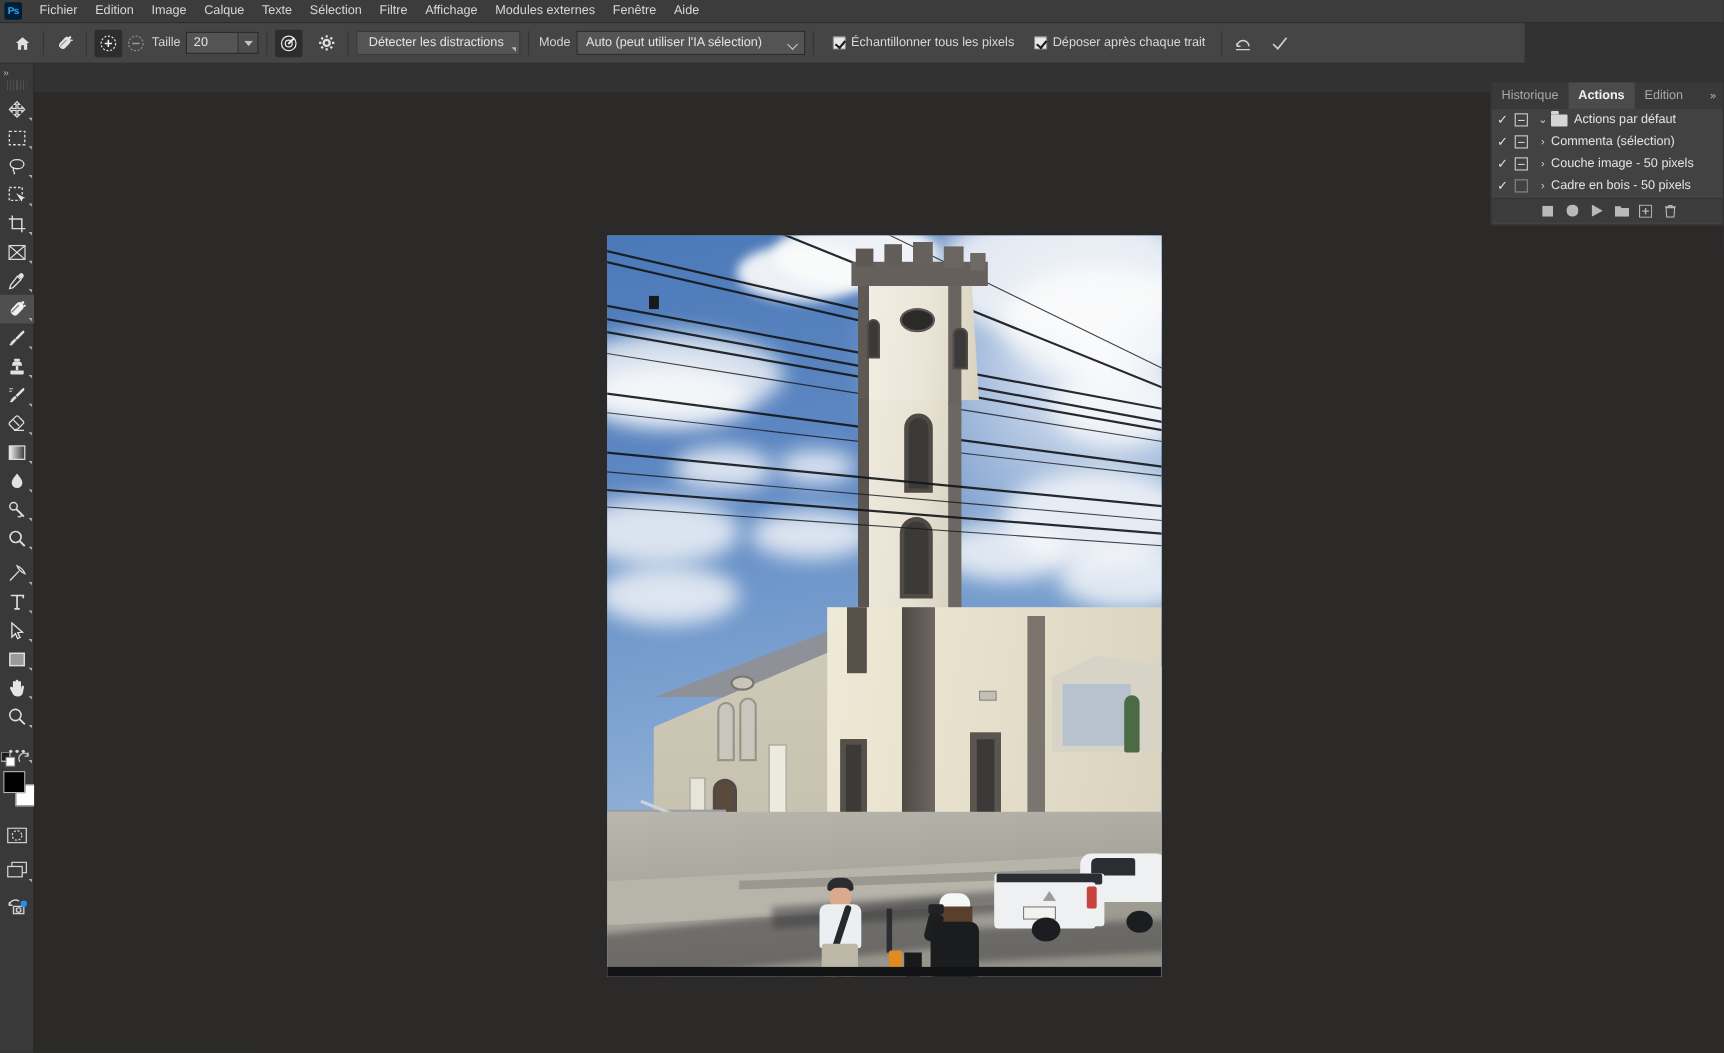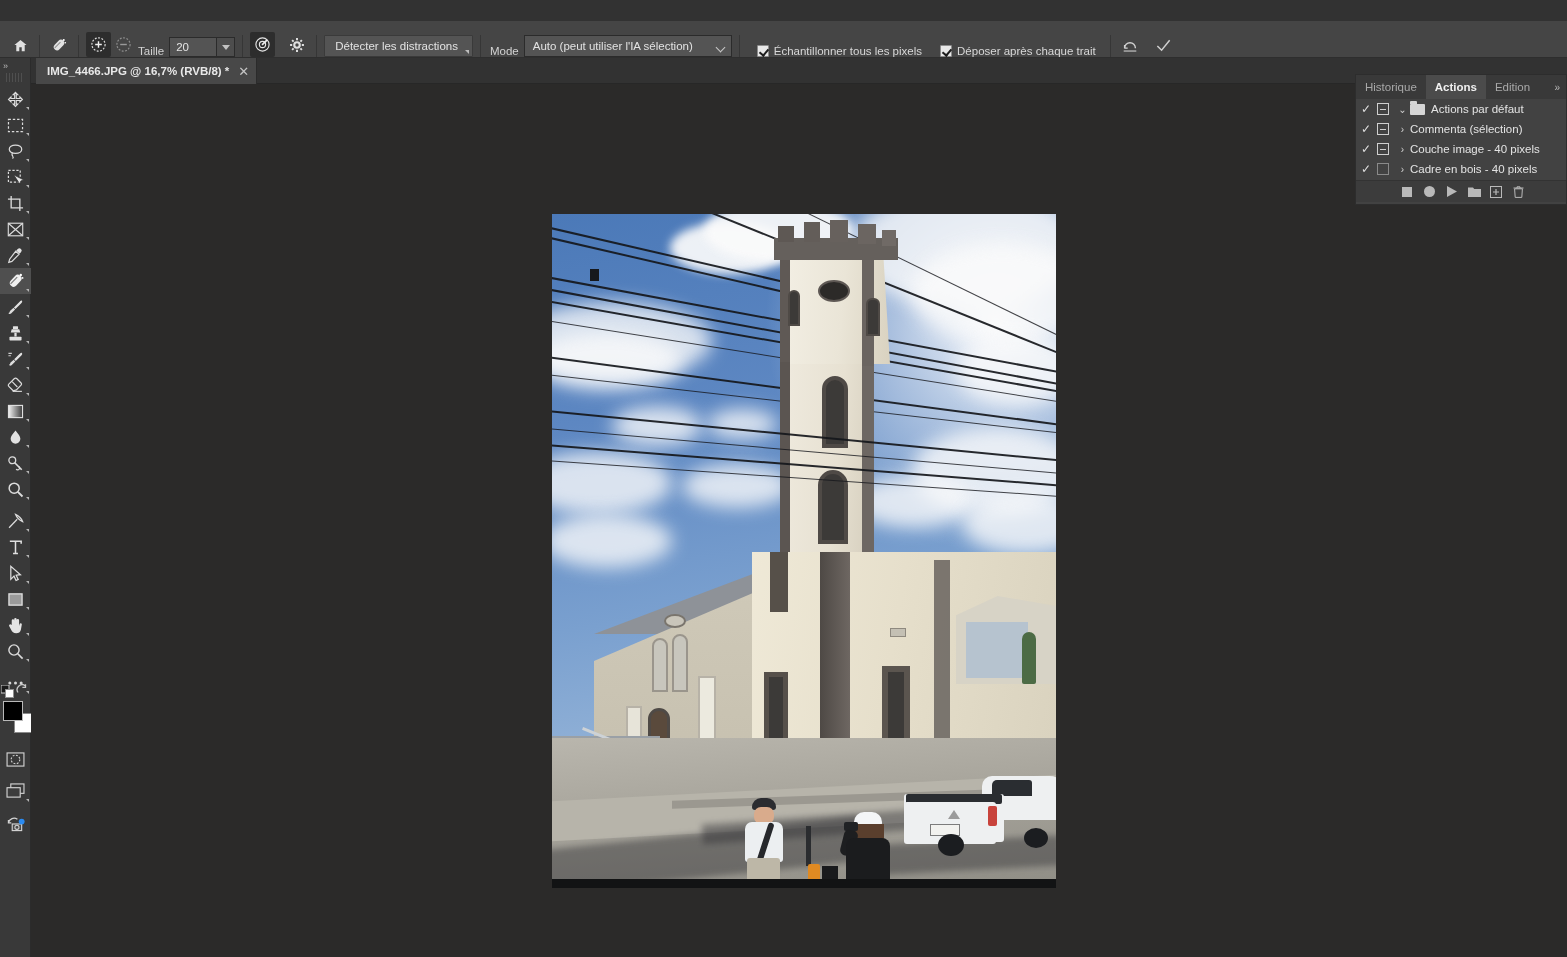--- a/index.html
+++ b/index.html
@@ -24,22 +24,22 @@
     font-size: 9px; font-weight: bold; letter-spacing: -0.5px;
     display: flex; align-items: center; justify-content: center;
     border-radius: 2px;
   }
   .menu-item {
     color: #d6d6d6; font-size: 11.5px; padding: 3px 8px; white-space: nowrap;
   }
 
   
   .optionsbar {
-    position: absolute; left: 0; top: 21px; width: 1567px; height: 37px;
-    background: #454545; display: flex; align-items: flex-end;
+    position: absolute; left: 0; top: 21px; width: 1386px; height: 37px;
+    background: #454545; display: flex; align-items: center;
     border-bottom: 1px solid #2e2e2e;
   }
   .ob-sep { width: 1px; height: 22px; background: #363636; margin: 0 7px; }
   .ob-btn {
     width: 24px; height: 24px; display: flex; align-items: center; justify-content: center;
     color: #d2d2d2;
   }
   .ob-btn.sq { width: 25px; height: 25px; border-radius: 2px; }
   .ob-btn.active { background: #2d2d2d; }
   .ob-label { color: #d2d2d2; font-size: 11.5px; margin: 0 5px 0 2px; white-space: nowrap; }
@@ -232,20 +232,34 @@
     height: 22px; background: #3c3c3c; display: flex; align-items: center;
     justify-content: space-around; padding: 0 36px 0 40px; border-top: 1px solid #333;
   }
   .pf-btn { color: #b9b9b9; display: flex; align-items: center; justify-content: center; width: 16px; height: 16px; }
 </style>
 </head>
 <body>
 
 <div class="app">
 
+  <div class="menubar">
+    <div class="ps-logo">Ps</div>
+    <div class="menu-item">Fichier</div>
+    <div class="menu-item">Edition</div>
+    <div class="menu-item">Image</div>
+    <div class="menu-item">Calque</div>
+    <div class="menu-item">Texte</div>
+    <div class="menu-item">Sélection</div>
+    <div class="menu-item">Filtre</div>
+    <div class="menu-item">Affichage</div>
+    <div class="menu-item">Modules externes</div>
+    <div class="menu-item">Fenêtre</div>
+    <div class="menu-item">Aide</div>
+  </div>
 
   <div class="optionsbar">
     <div style="width:8px"></div>
     <div class="ob-btn">
       <svg width="15" height="15" viewBox="0 0 16 16">
           <path d="M8 2 1.5 7.5h2V14h3.2V9.8h2.6V14h3.2V7.5h2z" fill="#e0e0e0"></path>
         </svg>
     </div>
     <div class="ob-sep"></div>
     <div class="ob-btn">
@@ -318,26 +332,20 @@
         <path d="M3 15.2h14" stroke="#d2d2d2" stroke-width="1.2"></path>
       </svg>
     </div>
     <div class="ob-btn" style="margin-left:10px">
       <svg width="17" height="17" viewBox="0 0 18 18">
           <path d="M2.5 9.5 7 14 15.5 3.5" fill="none" stroke="#cfcfcf" stroke-width="1.6"></path>
         </svg>
     </div>
   </div>
 
-  <div class="tabstrip">
-    <div class="doctab">
-      <span class="title">IMG_4466.JPG @ 16,7% (RVB/8) *</span>
-      <span class="closex">✕</span>
-    </div>
-  </div>
 
   <div class="toolbar">
     <div class="tb-collapse">»</div>
     <div class="tb-grip"></div>
 
     <div class="tool corner">
       <svg width="17" height="17" viewBox="0 0 18 18">
           <path d="M9 1.5 11.4 4H9.8v3.9h3.9V6.3L16.3 9 13.7 11.6V10H9.8v3.9h1.6L9 16.4 6.5 13.9h1.6V10H4.2v1.6L1.6 9 4.2 6.3v1.6h3.9V4H6.5z" fill="none" stroke="#dcdcdc" stroke-width="1.2"></path>
         </svg>
     </div>
@@ -702,27 +710,27 @@
       <div class="arow">
         <span class="chk">✓</span>
         <span class="tog"></span>
         <span class="exp">›</span>
         <span class="lbl">Commenta (sélection)</span>
       </div>
       <div class="arow">
         <span class="chk">✓</span>
         <span class="tog"></span>
         <span class="exp">›</span>
-        <span class="lbl">Couche image - 40 pixels</span>
+        <span class="lbl">Couche image - 50 pixels</span>
       </div>
       <div class="arow">
         <span class="chk">✓</span>
         <span class="tog blank"></span>
         <span class="exp">›</span>
-        <span class="lbl">Cadre en bois - 40 pixels</span>
+        <span class="lbl">Cadre en bois - 50 pixels</span>
       </div>
     </div>
 
     <div class="panel-foot">
       <span class="pf-btn">
         <svg width="10" height="10" viewBox="0 0 10 10">
             <rect width="10" height="10" fill="#b9b9b9"></rect>
           </svg>
       </span>
       <span class="pf-btn">

